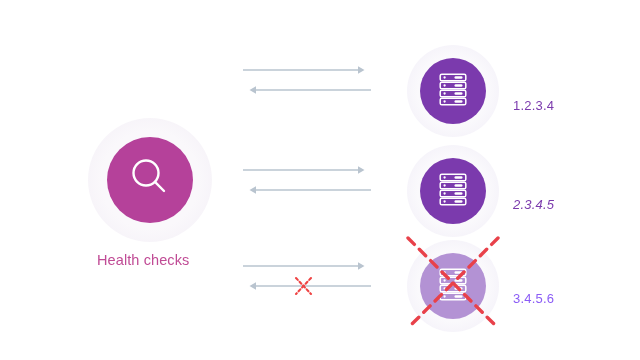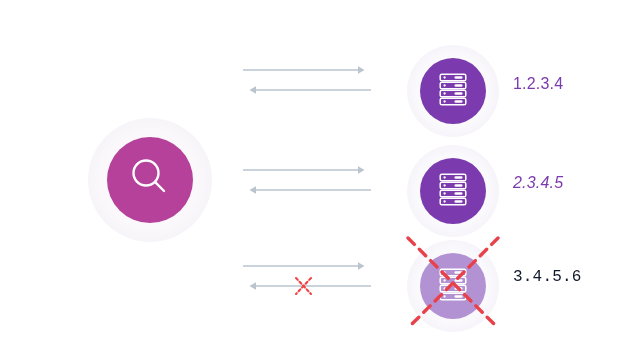--- a/index.html
+++ b/index.html
@@ -97,26 +97,27 @@
     border-radius: 50%;
     background: #7b3aad;
     display: flex;
     align-items: center;
     justify-content: center;
   }
   .srv-node.down .srv-circle { background: #b392d4; }
 
   .srv-label {
     position: absolute;
-    font-size: 16px;
+    font-size: 13px;
     color: #7b3aad;
     letter-spacing: 0.2px;
     white-space: nowrap;
-  }
-  .srv-label.down { color: #0f172a; font-family: Liberation Mono, monospace; }
+    margin-top: 23px;
+  }
+  .srv-label.down { color: #8b5cf6; }
 
   
   .arrow-pair { position: absolute; }
   .arrow-svg { display: block; }
 
   
   .big-x {
     position: absolute;
     pointer-events: none;
   }
@@ -130,20 +131,21 @@
     <div class="halo"></div>
     <div class="hc-circle">
       <span>
         <svg width="52" height="52" viewBox="0 0 52 52" fill="none">
           <circle cx="22" cy="21" r="12.5" stroke="#ffffff" stroke-width="2.4" fill="none"></circle>
           <line x1="31.2" y1="30.2" x2="40" y2="39" stroke="#ffffff" stroke-width="2.4" stroke-linecap="round"></line>
         </svg>
       </span>
     </div>
   </div>
+  <div class="hc-label">Health checks</div>
 
   <div class="arrow-pair" style="left:243px; top:62px;">
     <svg class="arrow-svg" width="128" height="40" viewBox="0 0 128 40">
       <g stroke="#b9c4cf" stroke-width="1.3" fill="none">
         <line x1="0" y1="8" x2="120" y2="8"></line>
         <polyline points="115,4.2 121.5,8 115,11.8" fill="#b9c4cf" stroke="none"></polyline>
       </g>
       <g stroke="#b9c4cf" stroke-width="1.3" fill="none">
         <line x1="8" y1="28" x2="128" y2="28"></line>
         <polyline points="13,24.2 6.5,28 13,31.8" fill="#b9c4cf" stroke="none"></polyline>

